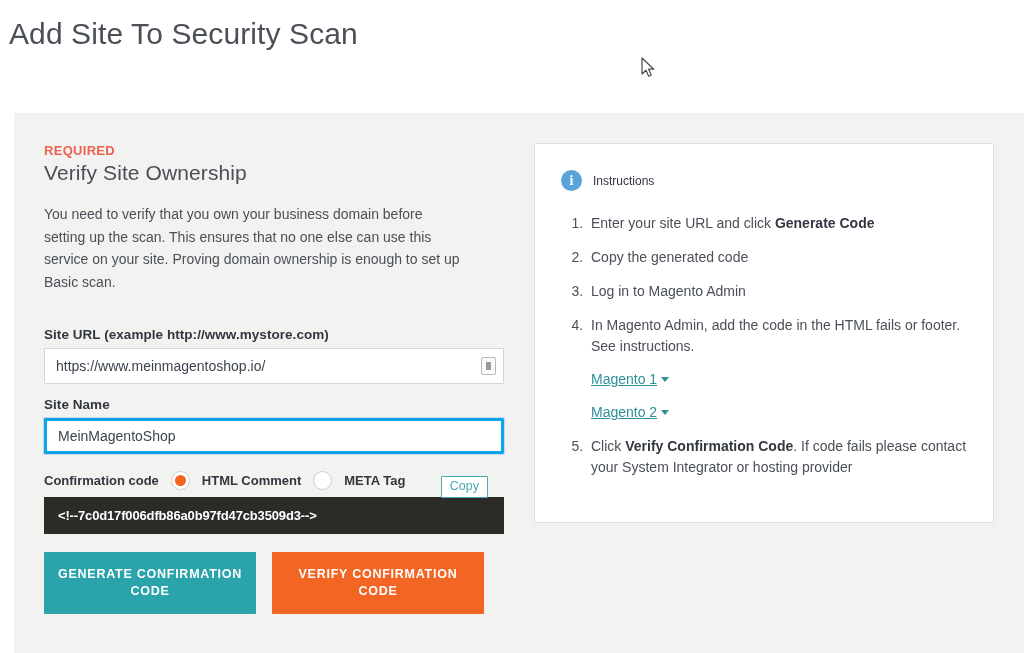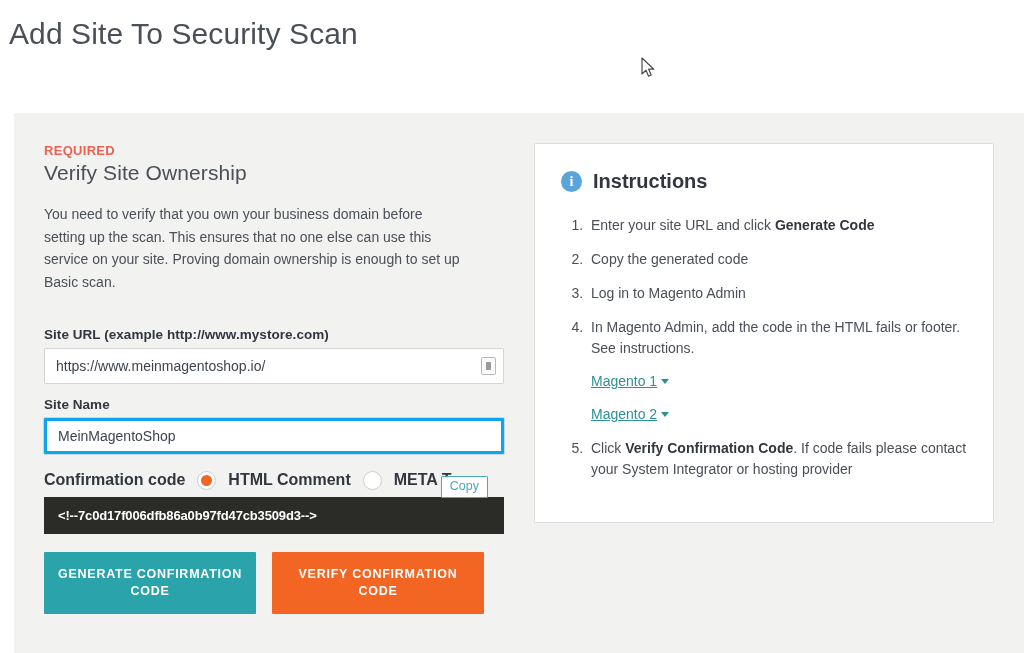--- a/index.html
+++ b/index.html
@@ -160,21 +160,21 @@
 
   
   .radio-row {
     display: flex;
     align-items: center;
     margin: 6px 0 0 0;
     position: relative;
     height: 26px;
   }
   .radio-row .rlabel {
-    font-size: 16px;
+    font-size: 13px;
     font-weight: 700;
     color: #31363f;
   }
   .radio {
     width: 19px;
     height: 19px;
     border-radius: 50%;
     border: 1px solid #cfcfcd;
     background: #ffffff;
     margin: 0 12px;
@@ -276,22 +276,22 @@
     color: #ffffff;
     font-size: 14px;
     font-weight: 700;
     font-family: "Liberation Serif", serif;
     display: flex;
     align-items: center;
     justify-content: center;
     flex: 0 0 auto;
   }
   .instr-title {
-    font-size: 20px;
-    font-weight: 700;
+    font-size: 12px;
+    font-weight: 400;
     color: #31363f;
   }
   ol.instr-list {
     margin: 0;
     padding-left: 26px;
     font-size: 14px;
     line-height: 21px;
     color: #4a4f58;
   }
   ol.instr-list > li {

